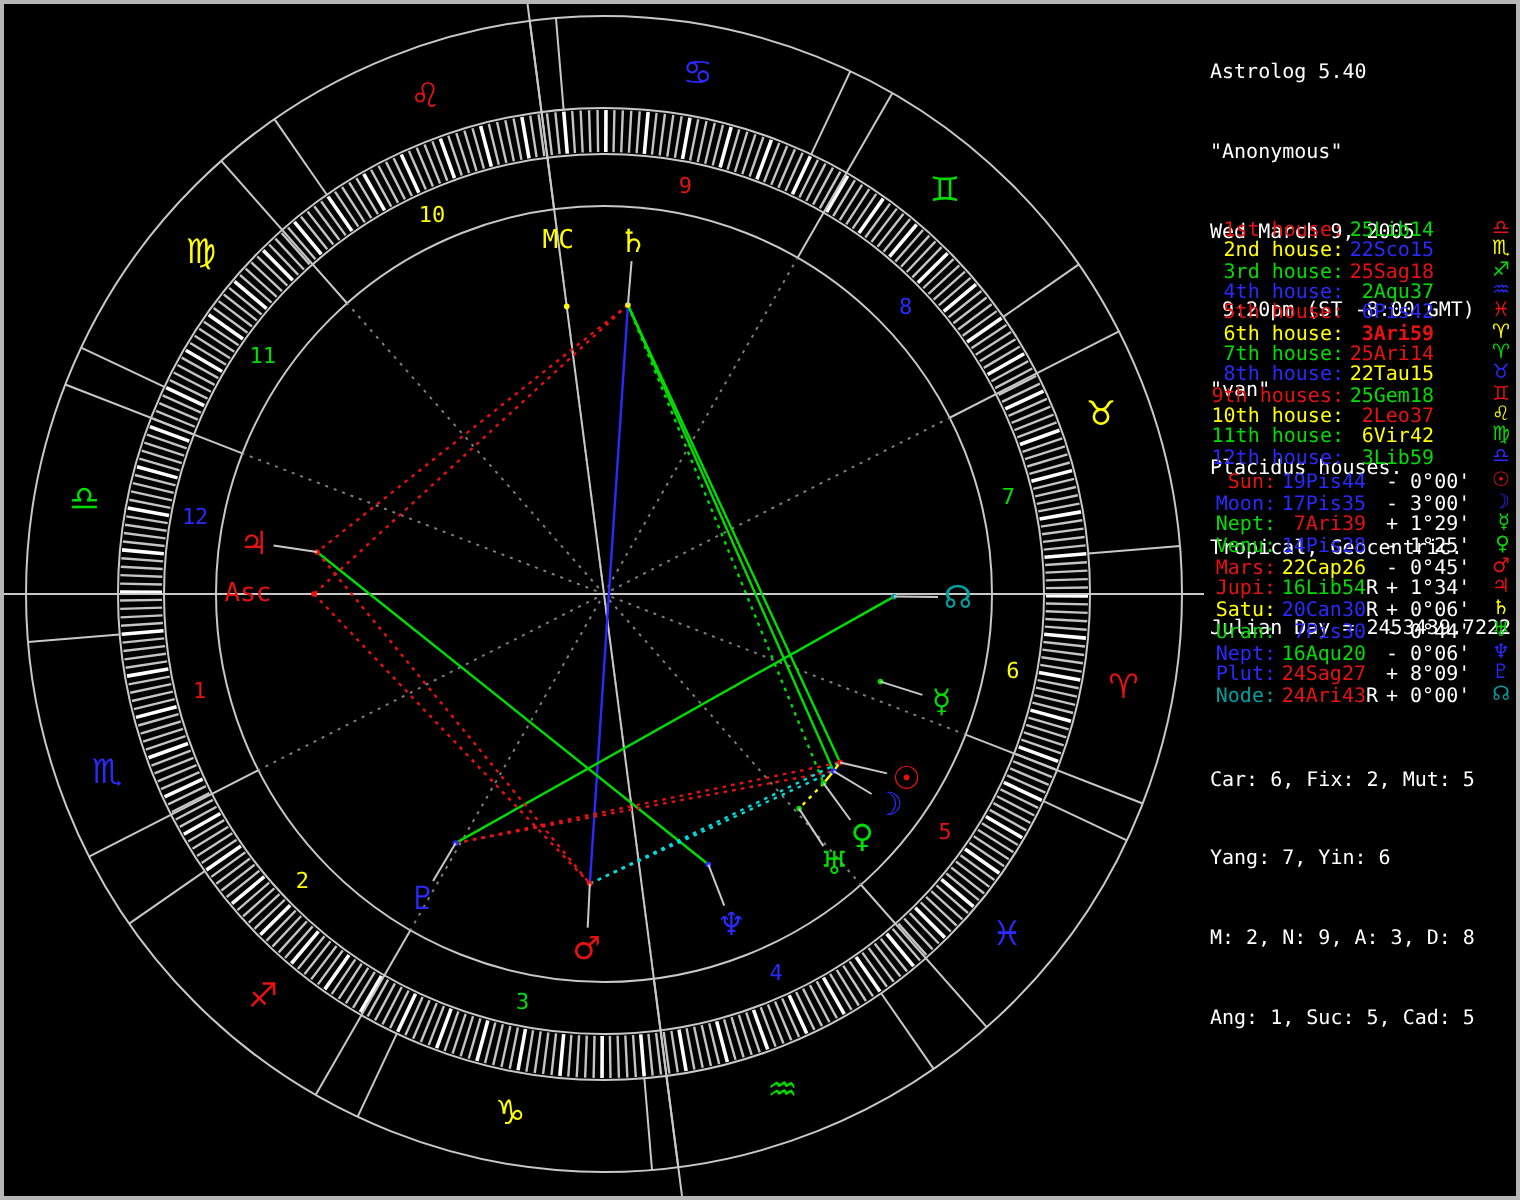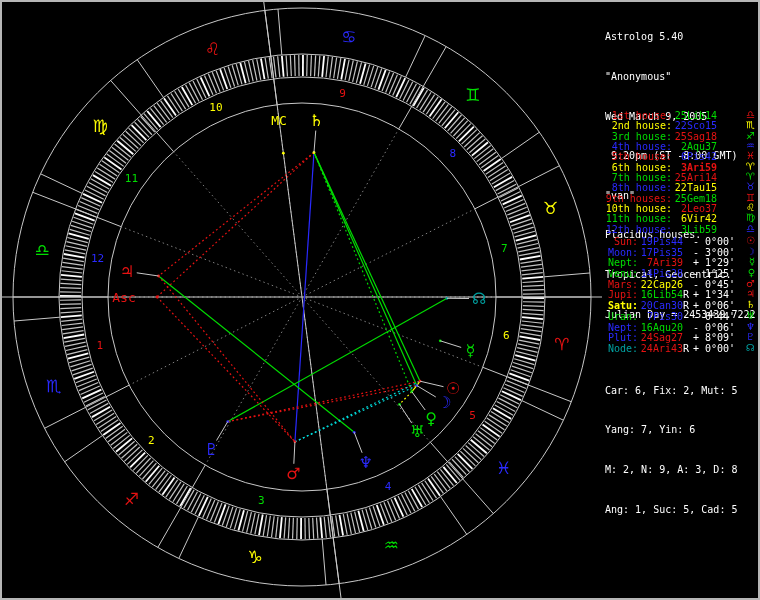--- a/index.html
+++ b/index.html
@@ -645,21 +645,21 @@
 
         <div class="row">
           <span class="pl" style="color: rgb(230, 18, 18);">Jupi:</span>
           <span class="pv" style="color: rgb(0, 221, 0);">16Lib54</span>
           <span class="pr">R</span>
           <span class="ps" style="color:#fff">+ 1°34'</span>
           <span class="pg glyph" style="color: rgb(230, 18, 18);">♃</span>
         </div>
 
         <div class="row">
-          <span class="pl" style="color: rgb(255, 255, 0); font-weight: bold;">Satu:</span>
+          <span class="pl" style="color: rgb(255, 255, 0);">Satu:</span>
           <span class="pv" style="color: rgb(42, 42, 255);">20Can30</span>
           <span class="pr">R</span>
           <span class="ps" style="color:#fff">+ 0°06'</span>
           <span class="pg glyph" style="color: rgb(255, 255, 0);">♄</span>
         </div>
 
         <div class="row">
           <span class="pl" style="color: rgb(0, 221, 0);">Uran:</span>
           <span class="pv" style="color: rgb(42, 42, 255);">7Pis30</span>
           <span class="pr"></span>

